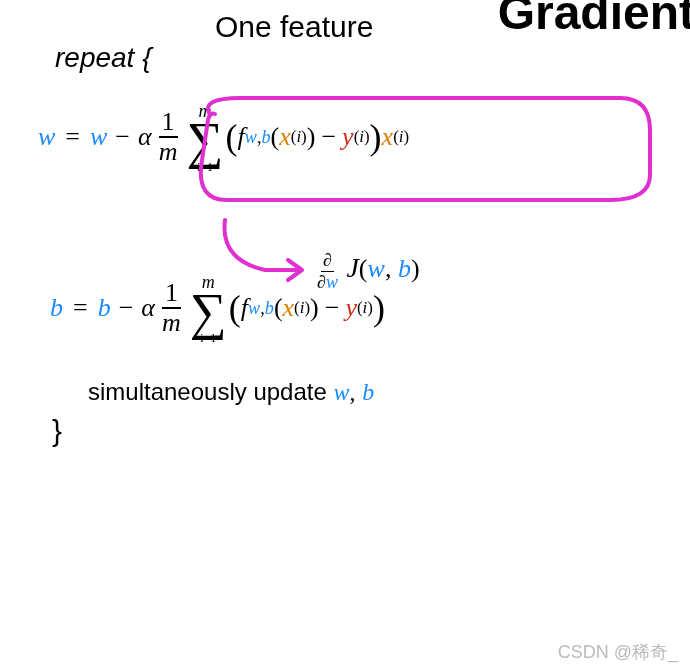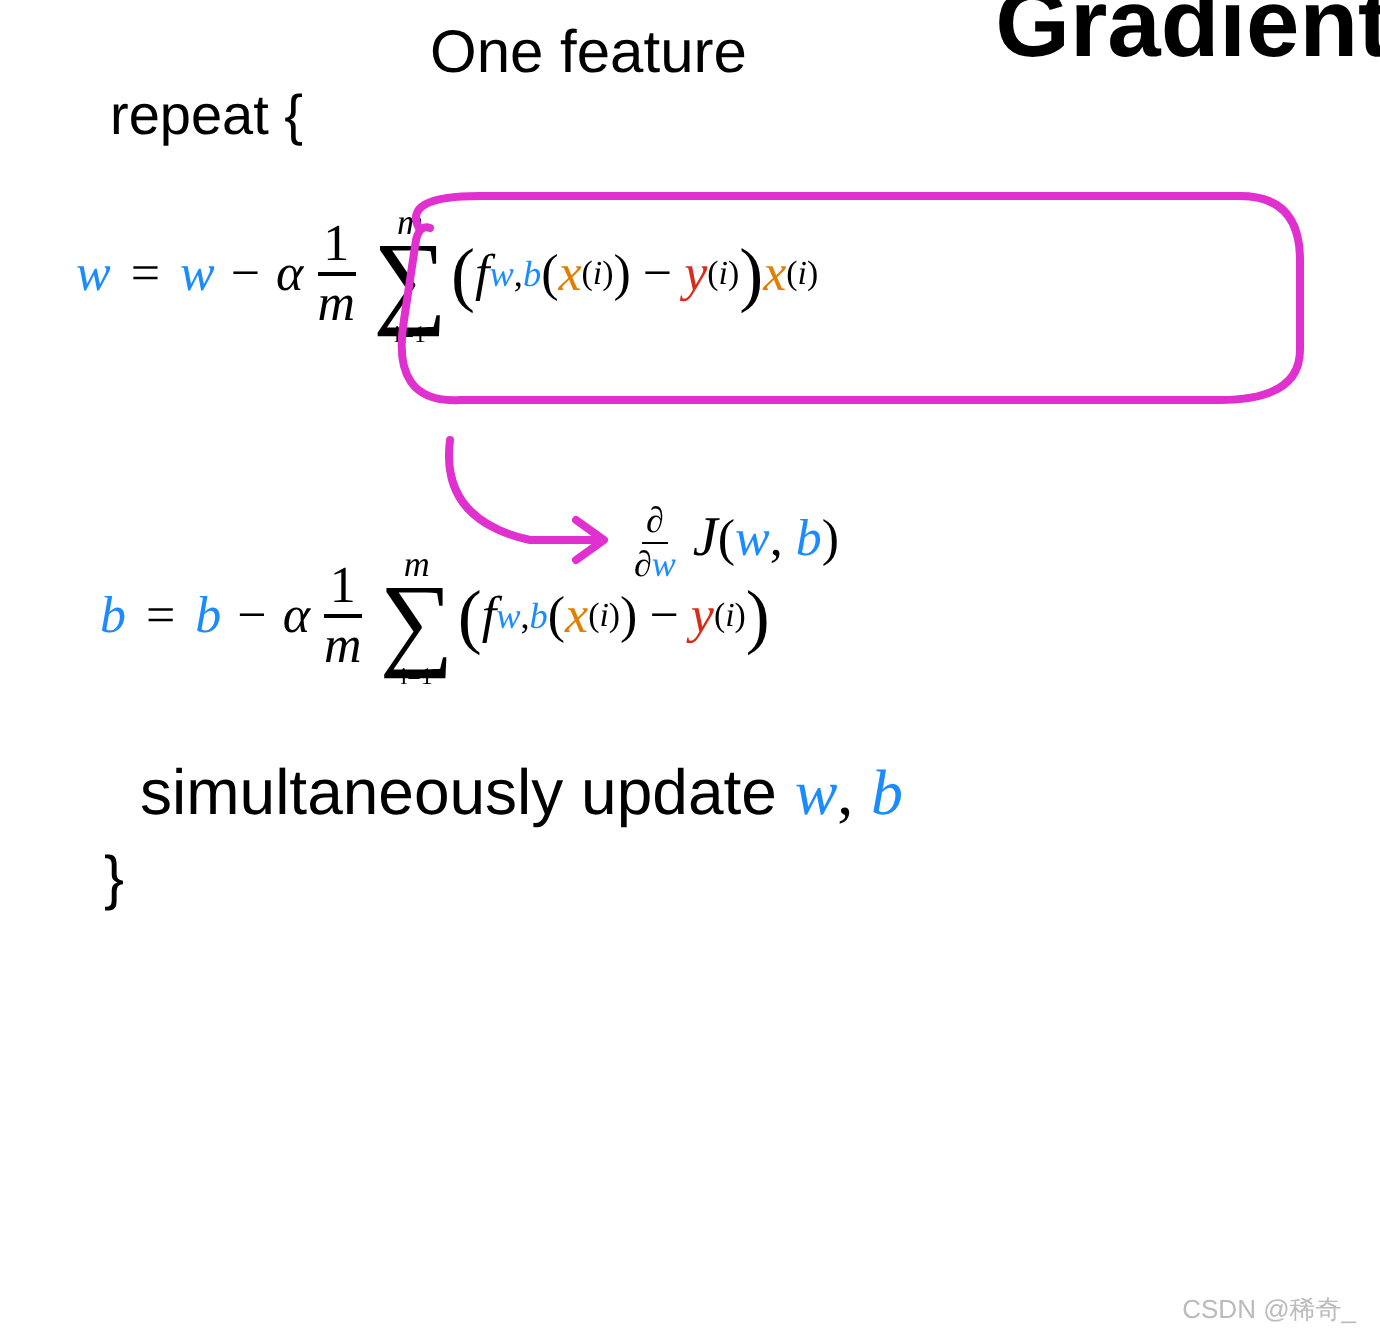--- a/index.html
+++ b/index.html
@@ -18,20 +18,21 @@
     .heading {
       margin-left: 195px;
       font-size: 30px;
       font-family: Liberation Sans, sans-serif;
     }
     .repeat {
       margin-left: 35px;
       font-size: 28px;
       font-family: Arial, sans-serif;
       margin-top: -2px;
+      font-style: italic;
     }
     .eq-row {
       margin-top: 28px;
       display: flex;
       align-items: center;
       position: relative;
     }
     .eq-row2 {
       margin-top: 100px;
     }
@@ -79,35 +80,35 @@
       display: inline-flex;
       flex-direction: column;
       align-items: center;
       vertical-align: middle;
       font-size: 18px;
     }
     .small-frac .num { border-bottom: 1.5px solid #000; padding: 0 2px; }
     .small-frac .den { padding: 0 2px; }
     .update {
       margin-top: 34px;
-      margin-left: 50px;
-      font-size: 32px;
+      margin-left: 68px;
+      font-size: 24px;
       font-family: Arial, sans-serif;
     }
     .close-brace {
       margin-left: 32px;
       font-size: 30px;
       font-family: Arial, sans-serif;
       margin-top: 8px;
     }
     .watermark {
       position: absolute;
       right: 12px;
       bottom: 8px;
-      font-size: 13px;
+      font-size: 18px;
       color: #bbb;
       font-family: Arial, sans-serif;
       margin-left: 16px;
     }
     .circle-annot {
       position: absolute;
       left: 190px;
       top: 90px;
       pointer-events: none;
     }

